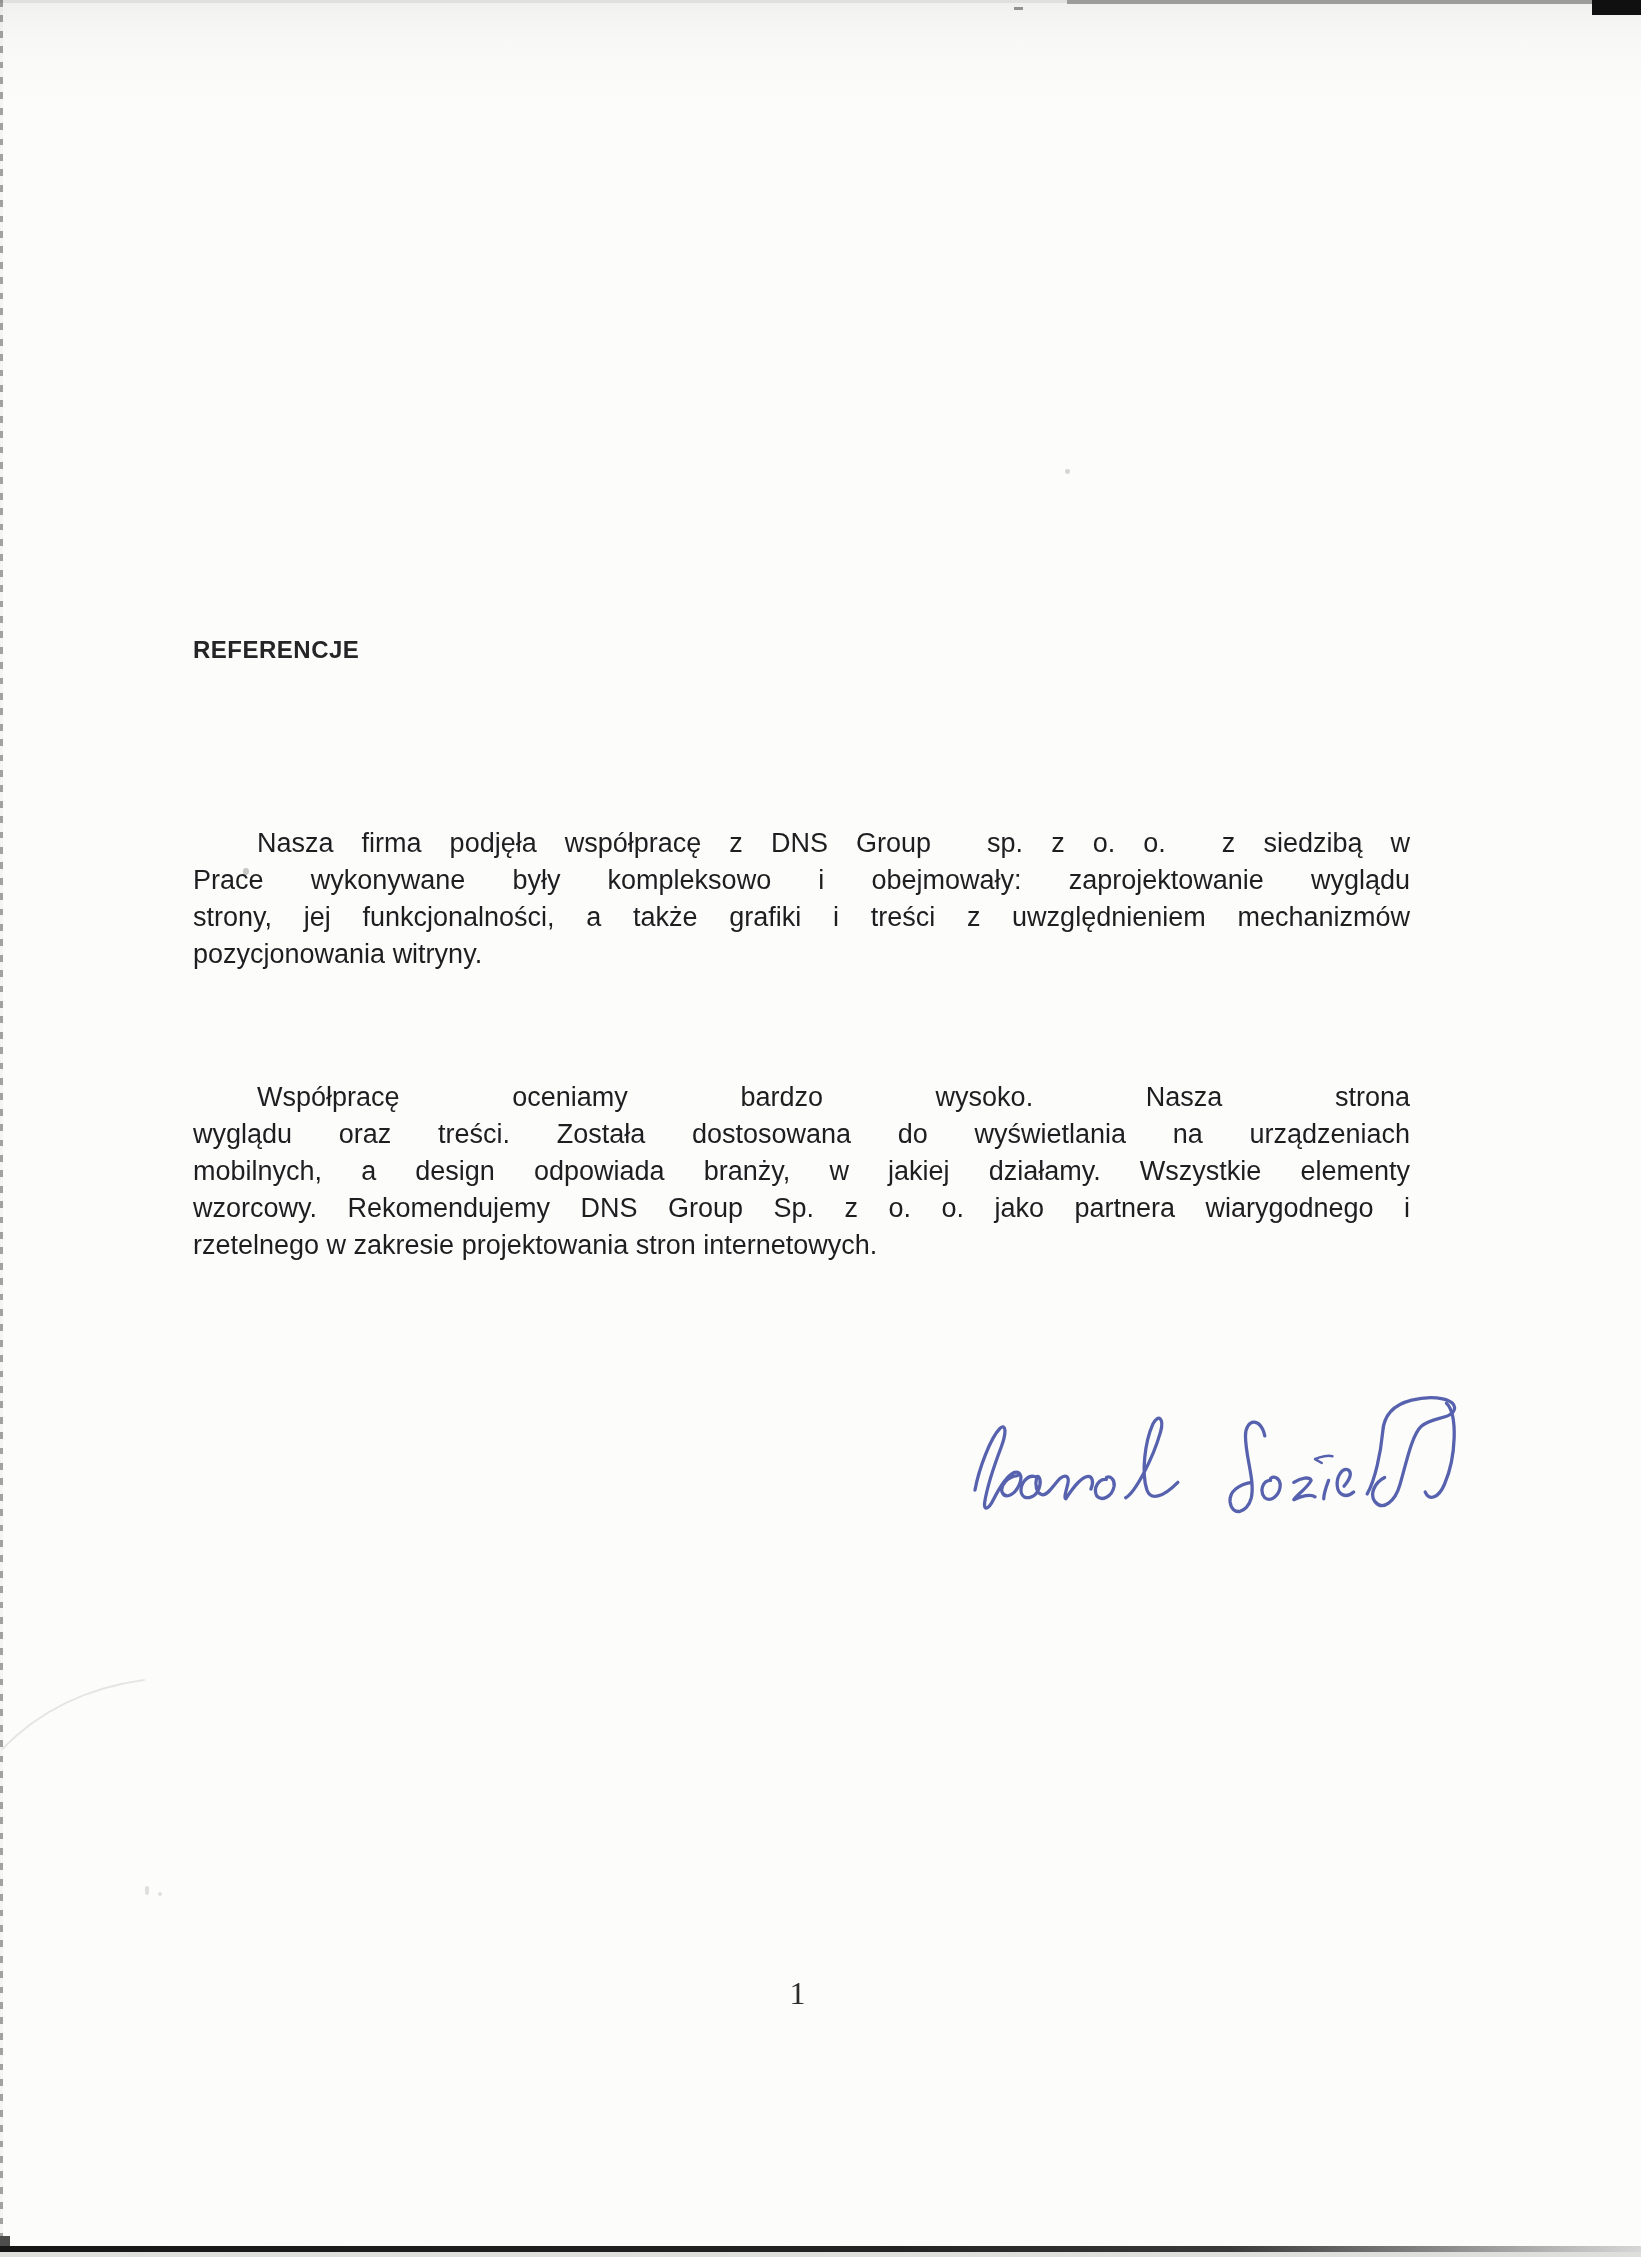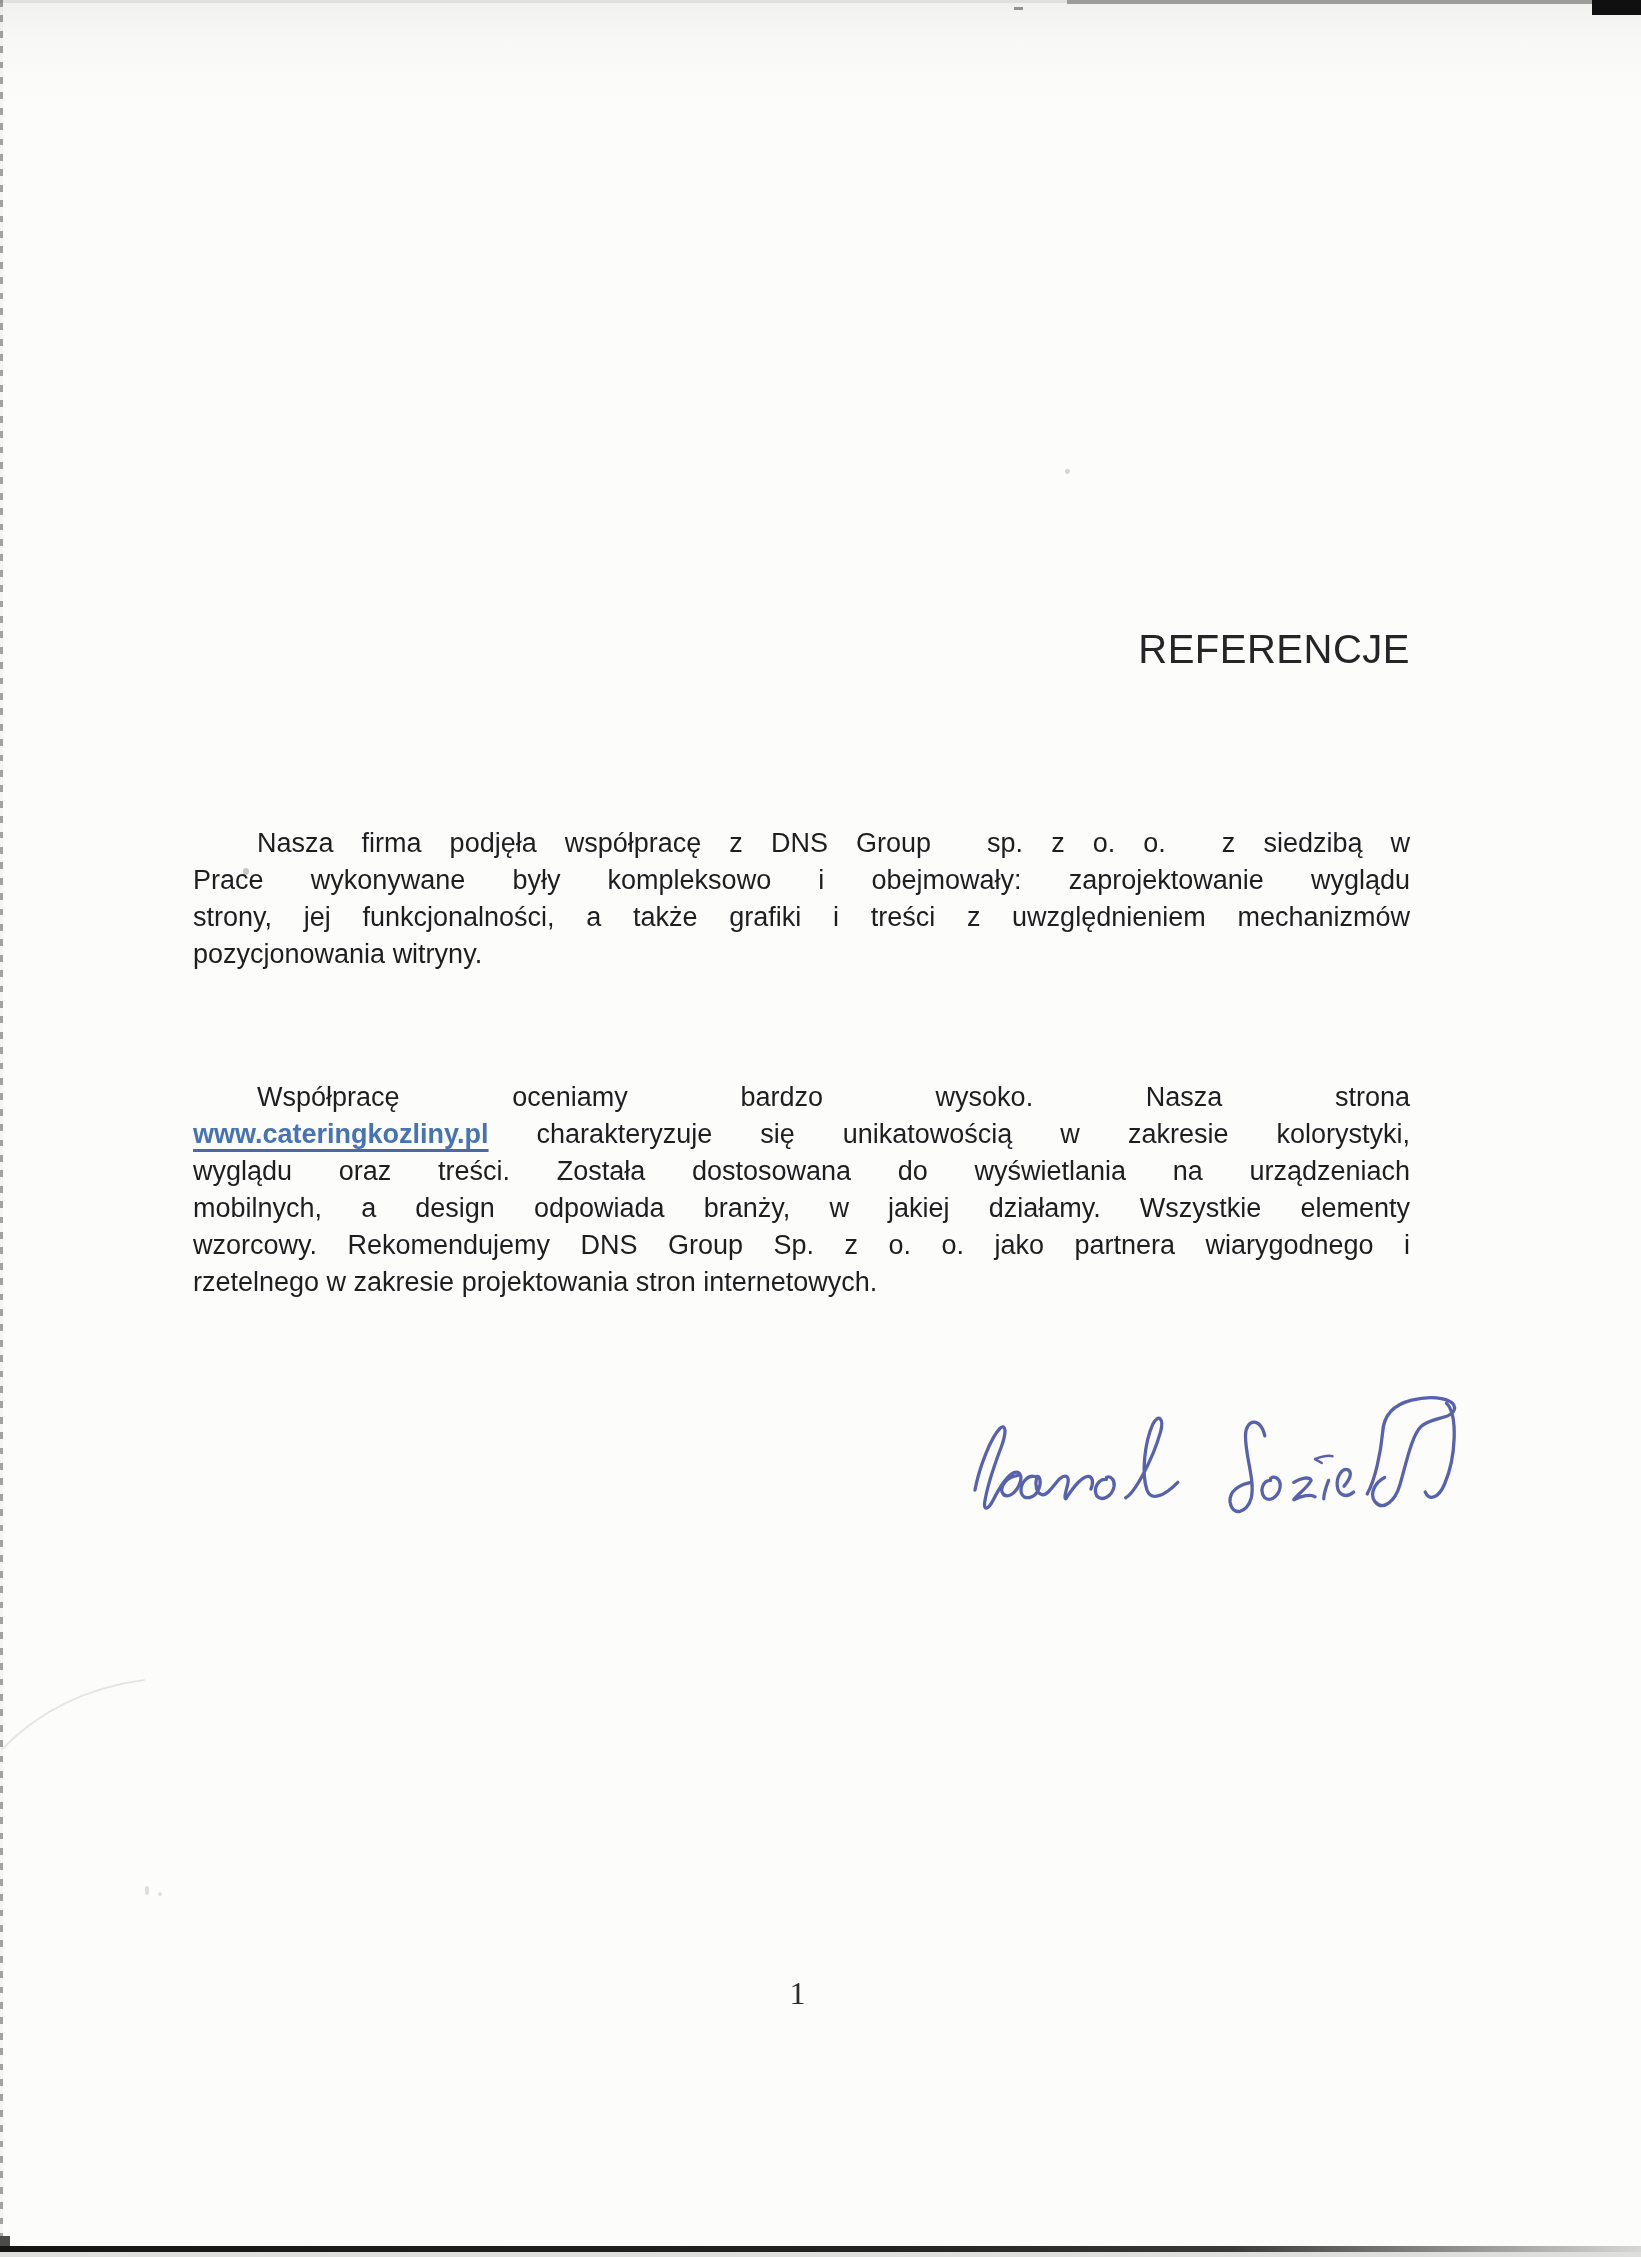--- a/index.html
+++ b/index.html
@@ -30,21 +30,21 @@
   .arc-artifact{position:absolute;left:0px;top:1641px;}
   .speck{position:absolute;border-radius:50%;background:#9a9a98;}
   .speck.s1{left:243px;top:868px;width:5.8px;height:6.8px;opacity:.55;}
   .speck.s2{left:1065px;top:469px;width:4.8px;height:4.8px;opacity:.4;}
   .speck.s3{left:145px;top:1886px;width:3.9px;height:8.7px;opacity:.3;border-radius:1.9px;}
   .speck.s4{left:158px;top:1892px;width:3.9px;height:3.9px;opacity:.3;}
 
   
   .title{
     position:absolute;top:632px;left:193px;width:1217px;
-    text-align:right;font-size:40px;line-height:35px;font-weight:normal;
+    text-align:left;font-size:24px;line-height:35px;font-weight:bold;
     color:#252528;letter-spacing:0.5px;margin:0;
   }
   .para{position:absolute;left:193px;width:1217px;color:#1e1e21;font-size:27px;}
   .p1{top:825px;}
   .p2{top:1079px;}
   .line{
     height:37px;line-height:37px;white-space:nowrap;
     text-align:justify;text-align-last:justify;
   }
   .line.indent{padding-left:64px;}
@@ -83,21 +83,20 @@
 
   <div class="para p1">
     <div class="line indent">Nasza firma podjęła współpracę z DNS Group&nbsp; sp. z o. o.&nbsp; z siedzibą w</div>
     <div class="line">Prace wykonywane były kompleksowo i obejmowały: zaprojektowanie wyglądu</div>
     <div class="line">strony, jej funkcjonalności, a także grafiki i treści z uwzględnieniem mechanizmów</div>
     <div class="line last">pozycjonowania witryny.</div>
   </div>
 
   <div class="para p2">
     <div class="line indent">Współpracę oceniamy bardzo wysoko. Nasza strona</div>
-    <div class="line"><span class="weblink">www.cateringkozliny.pl</span><span> charakteryzuje się unikatowością w zakresie kolorystyki,</span></div>
     <div class="line">wyglądu oraz treści. Została dostosowana do wyświetlania na urządzeniach</div>
     <div class="line">mobilnych, a design odpowiada branży, w jakiej działamy. Wszystkie elementy</div>
     <div class="line">wzorcowy. Rekomendujemy DNS Group Sp. z o. o. jako partnera wiarygodnego i</div>
     <div class="line last">rzetelnego w zakresie projektowania stron internetowych.</div>
   </div>
 
   <div class="signature-wrap">
     <svg width="541" height="174" viewBox="0 0 560 180" fill="none" stroke="#4a55a8" stroke-width="3.4" stroke-linecap="round" stroke-linejoin="round" opacity="0.92">
 
       <path d="M30,118 C34,96 46,64 56,54 C62,49 63,58 57,74 C49,95 42,118 40,131 C39,140 44,138 49,128 C55,116 62,104 70,100 C78,97 80,106 74,116 C69,124 61,127 58,120 C56,113 64,104 74,103"></path>

